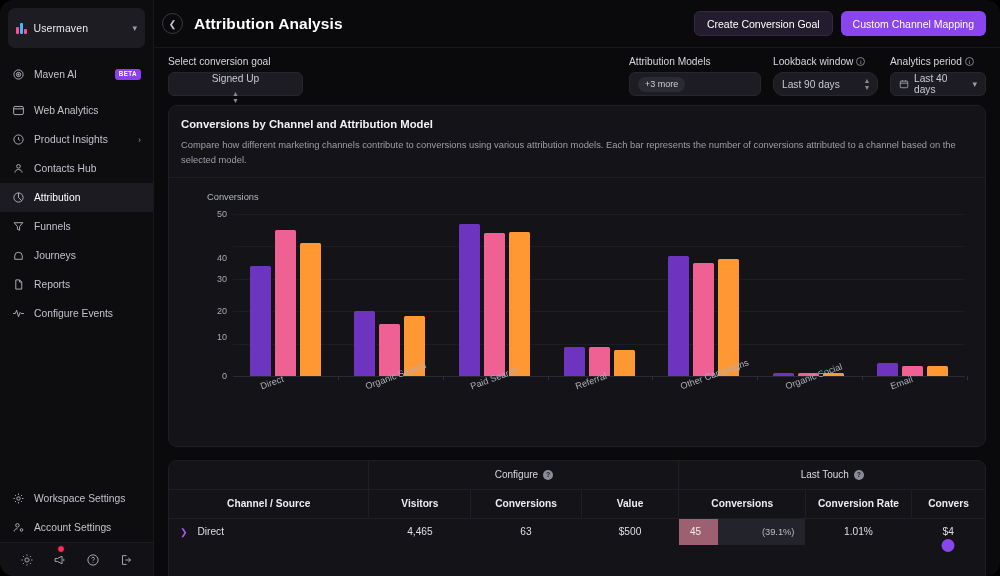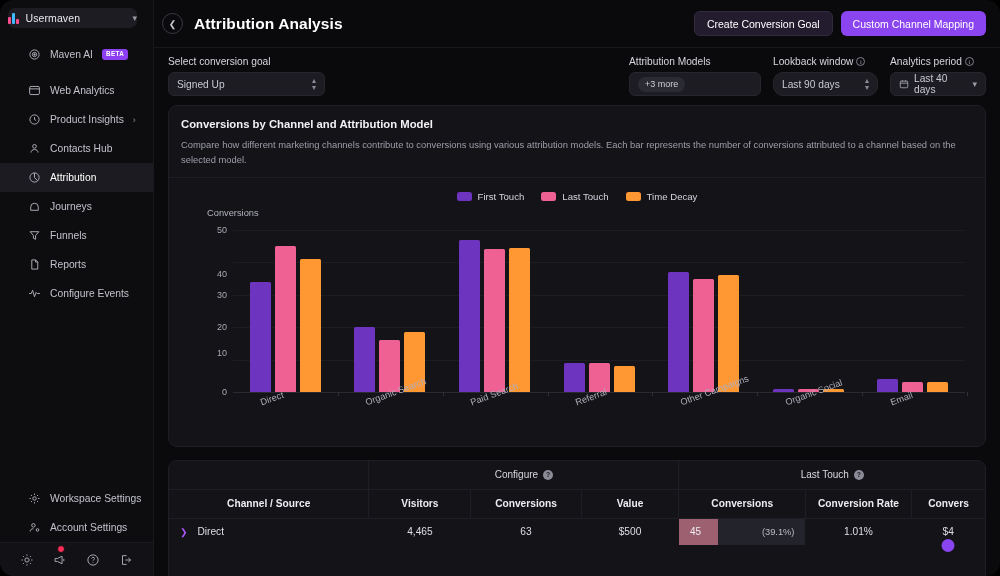--- a/index.html
+++ b/index.html
@@ -19,43 +19,43 @@
 
   
   .sidebar {
     width: 154px; height: 576px;
     background: #0d0d10;
     display: flex; flex-direction: column;
     flex: 0 0 154px;
     border-right: 1px solid #18181d;
   }
   .ws-switcher {
-    margin: 8px 16px 10px 8px;
-    height: 20px;
+    margin: 8px 8px 10px 8px;
+    height: 40px;
     background: #1c1c22;
     border-radius: 7px;
     display: flex; align-items: center;
-    padding: 0 0;
+    padding: 0 8px;
     gap: 7px;
     cursor: pointer;
   }
   .logo-mark { display: flex; align-items: flex-end; gap: 1.5px; height: 12px; }
   .logo-mark i { display:block; width: 2.5px; border-radius: 1px; }
   .lb1 { height: 7px; background: #ff4d8d; }
   .lb2 { height: 11px; background: #3fb9ff; }
   .lb3 { height: 5px; background: #ff4d8d; }
   .ws-name { color: #e9e9ee; font-size: 10.5px; flex: 1; letter-spacing: .1px; }
   .chev { color: #9a9aa5; font-size: 9px; }
 
   .nav { display: flex; flex-direction: column; padding-top: 2px; }
   .nav-item {
     height: 29px;
     display: flex; align-items: center;
     gap: 9px;
-    padding: 0 28px;
+    padding: 0 12px;
     color: #c2c2cc;
     font-size: 10.3px;
     cursor: pointer;
     position: relative;
   }
   .nav-item.active { background: #1b1b21; color: #ffffff; }
   .nav-ico { width: 13px; height: 13px; flex: 0 0 13px; display:flex; align-items:center; justify-content:center; color:#b4b4be; }
   .nav-ico svg { width: 13px; height: 13px; display:block; }
   .nav-label { flex: 1; white-space: nowrap; }
   .beta {
@@ -127,21 +127,21 @@
     font-style: normal; font-family: "Liberation Serif", serif;
   }
   .f-control {
     height: 24px; border-radius: 6px;
     background: #1c1c22; border: 1px solid #26262e;
     display: flex; align-items: center;
     padding: 0 8px; gap: 6px;
     color: #c9c9d3; font-size: 10.2px;
     cursor: pointer;
   }
-  .f-goal { width: 157px; justify-content: space-between; }
+  .f-goal { width: 135px; justify-content: space-between; flex-direction: column; }
   .f-models { width: 132px; }
   .chip {
     background: #2b2b34; border-radius: 9px;
     padding: 2.5px 7px; color: #cfcfd8; font-size: 9px;
   }
   .f-look { width: 105px; justify-content: space-between; border-radius: 10px; }
   .f-conv { width: 96px; gap: 5px; }
   .sel-arrows { color: #8b8b97; font-size: 8px; line-height: 7px; display:flex; flex-direction:column; }
   .cal-ico { width: 10px; height: 10px; color: #a9a9b4; }
   .cal-ico svg { width: 10px; height: 10px; display:block; }
@@ -303,33 +303,33 @@
               <circle cx="12" cy="12" r="8.5"></circle>
               <path d="M12 3.5V12l6 6"></path>
             </svg>
         </span>
         <span class="nav-label">Attribution</span>
       </div>
 
       <div class="nav-item">
         <span class="nav-ico">
           <svg viewBox="0 0 24 24" fill="none" stroke="currentColor" stroke-width="1.7">
+              <path d="M4 5h16l-6 7v7l-4-2v-5z"></path>
+            </svg>
+        </span>
+        <span class="nav-label">Funnels</span>
+      </div>
+
+      <div class="nav-item">
+        <span class="nav-ico">
+          <svg viewBox="0 0 24 24" fill="none" stroke="currentColor" stroke-width="1.7">
               <path d="M5 19V13a7 7 0 0114 0v6z"></path>
             </svg>
         </span>
         <span class="nav-label">Journeys</span>
-      </div>
-
-      <div class="nav-item">
-        <span class="nav-ico">
-          <svg viewBox="0 0 24 24" fill="none" stroke="currentColor" stroke-width="1.7">
-              <path d="M4 5h16l-6 7v7l-4-2v-5z"></path>
-            </svg>
-        </span>
-        <span class="nav-label">Funnels</span>
       </div>
 
       <div class="nav-item">
         <span class="nav-ico">
           <svg viewBox="0 0 24 24" fill="none" stroke="currentColor" stroke-width="1.7">
               <path d="M7 3.5h7l4 4v13H7z"></path>
               <path d="M14 3.5v4h4"></path>
             </svg>
         </span>
         <span class="nav-label">Reports</span>
@@ -462,34 +462,20 @@
       </div>
     </div>
 
     <div class="card">
       <div class="card-head">
         <div class="card-title">Conversions by Channel and Attribution Model</div>
         <div class="card-desc">Compare how different marketing channels contribute to conversions using various attribution models. Each bar represents the number of conversions attributed to a channel based on the selected model.</div>
       </div>
 
       <div class="chart-wrap">
-        <div class="legend" id="legend">
-            <div class="leg">
-              <span class="swatch" style="background: rgb(109, 52, 192);"></span>
-              <span>First Touch</span>
-            </div>
-            <div class="leg">
-              <span class="swatch" style="background: rgb(238, 97, 146);"></span>
-              <span>Last Touch</span>
-            </div>
-            <div class="leg">
-              <span class="swatch" style="background: rgb(255, 151, 51);"></span>
-              <span>Time Decay</span>
-            </div>
-          </div>
         <div class="plot" id="plot">
           <div class="y-title">Conversions</div>
         <div class="gridline" style="top: 184px;"></div>
             <div class="ytick" style="top: 184px;">0</div>
             <div class="gridline" style="top: 151.6px;"></div>
             <div class="ytick" style="top: 145px;">10</div>
             <div class="gridline" style="top: 119.2px;"></div>
             <div class="ytick" style="top: 119.2px;">20</div>
             <div class="gridline" style="top: 86.8px;"></div>
             <div class="ytick" style="top: 86.8px;">30</div>

